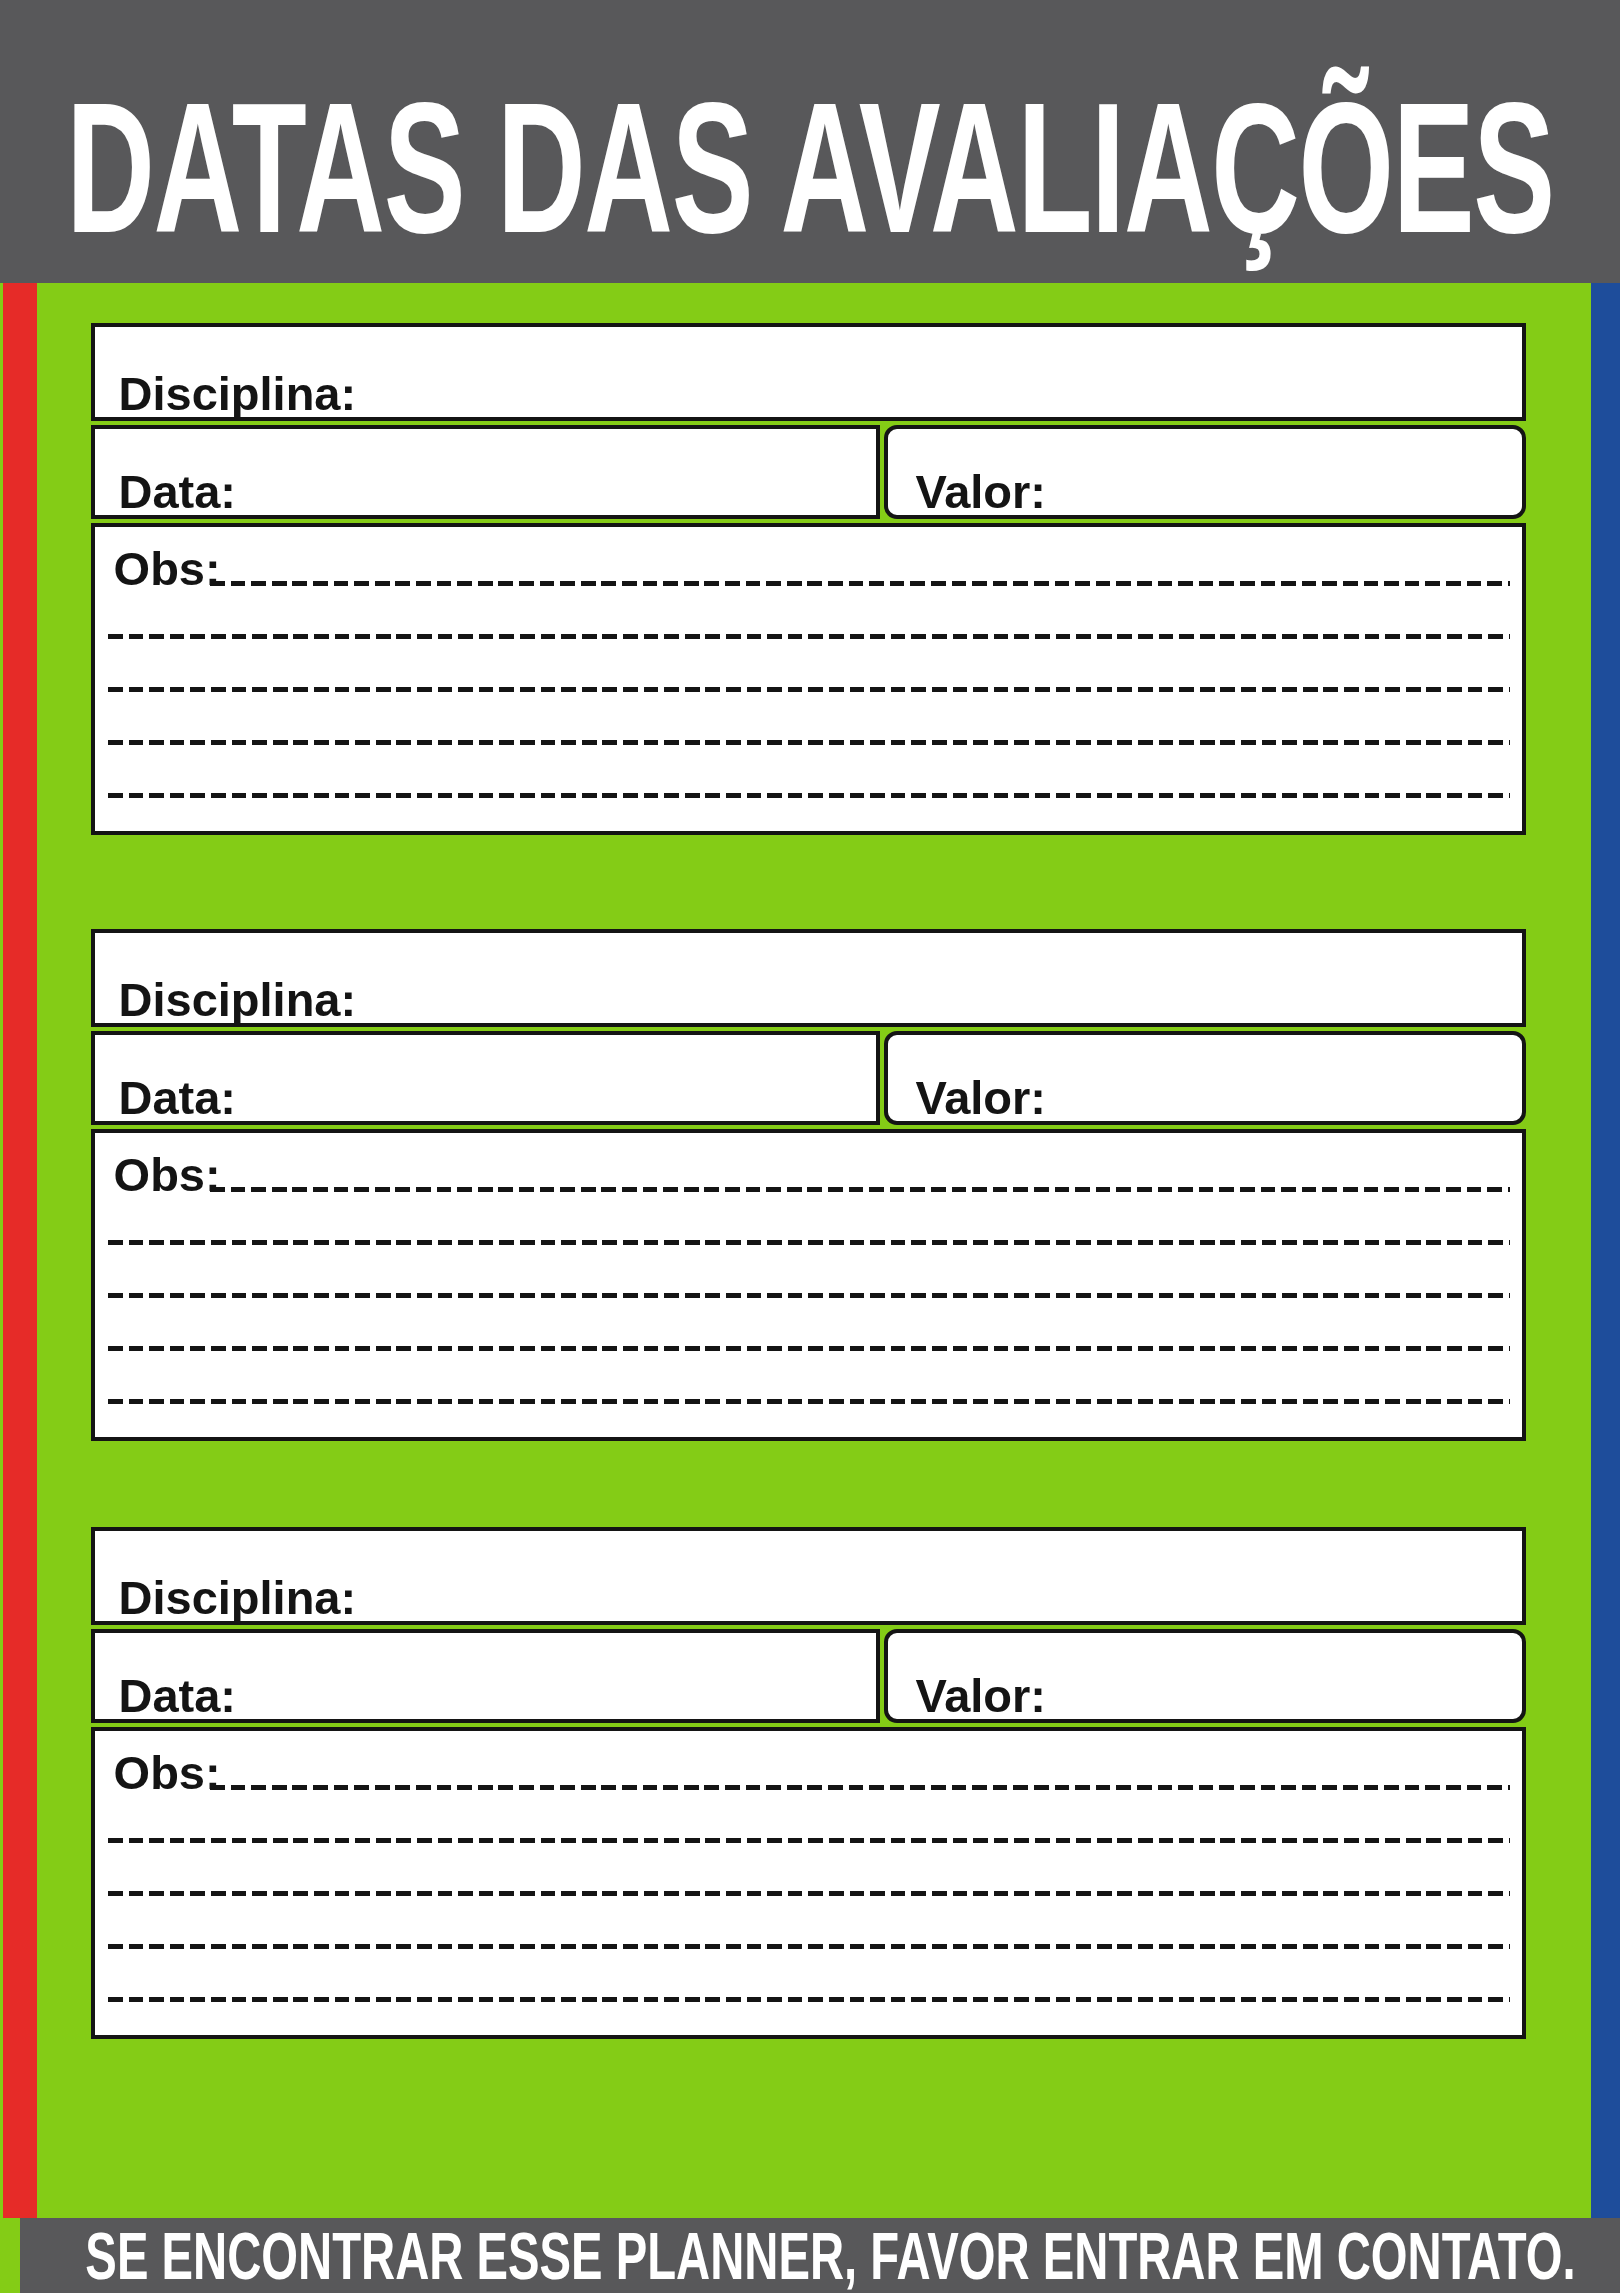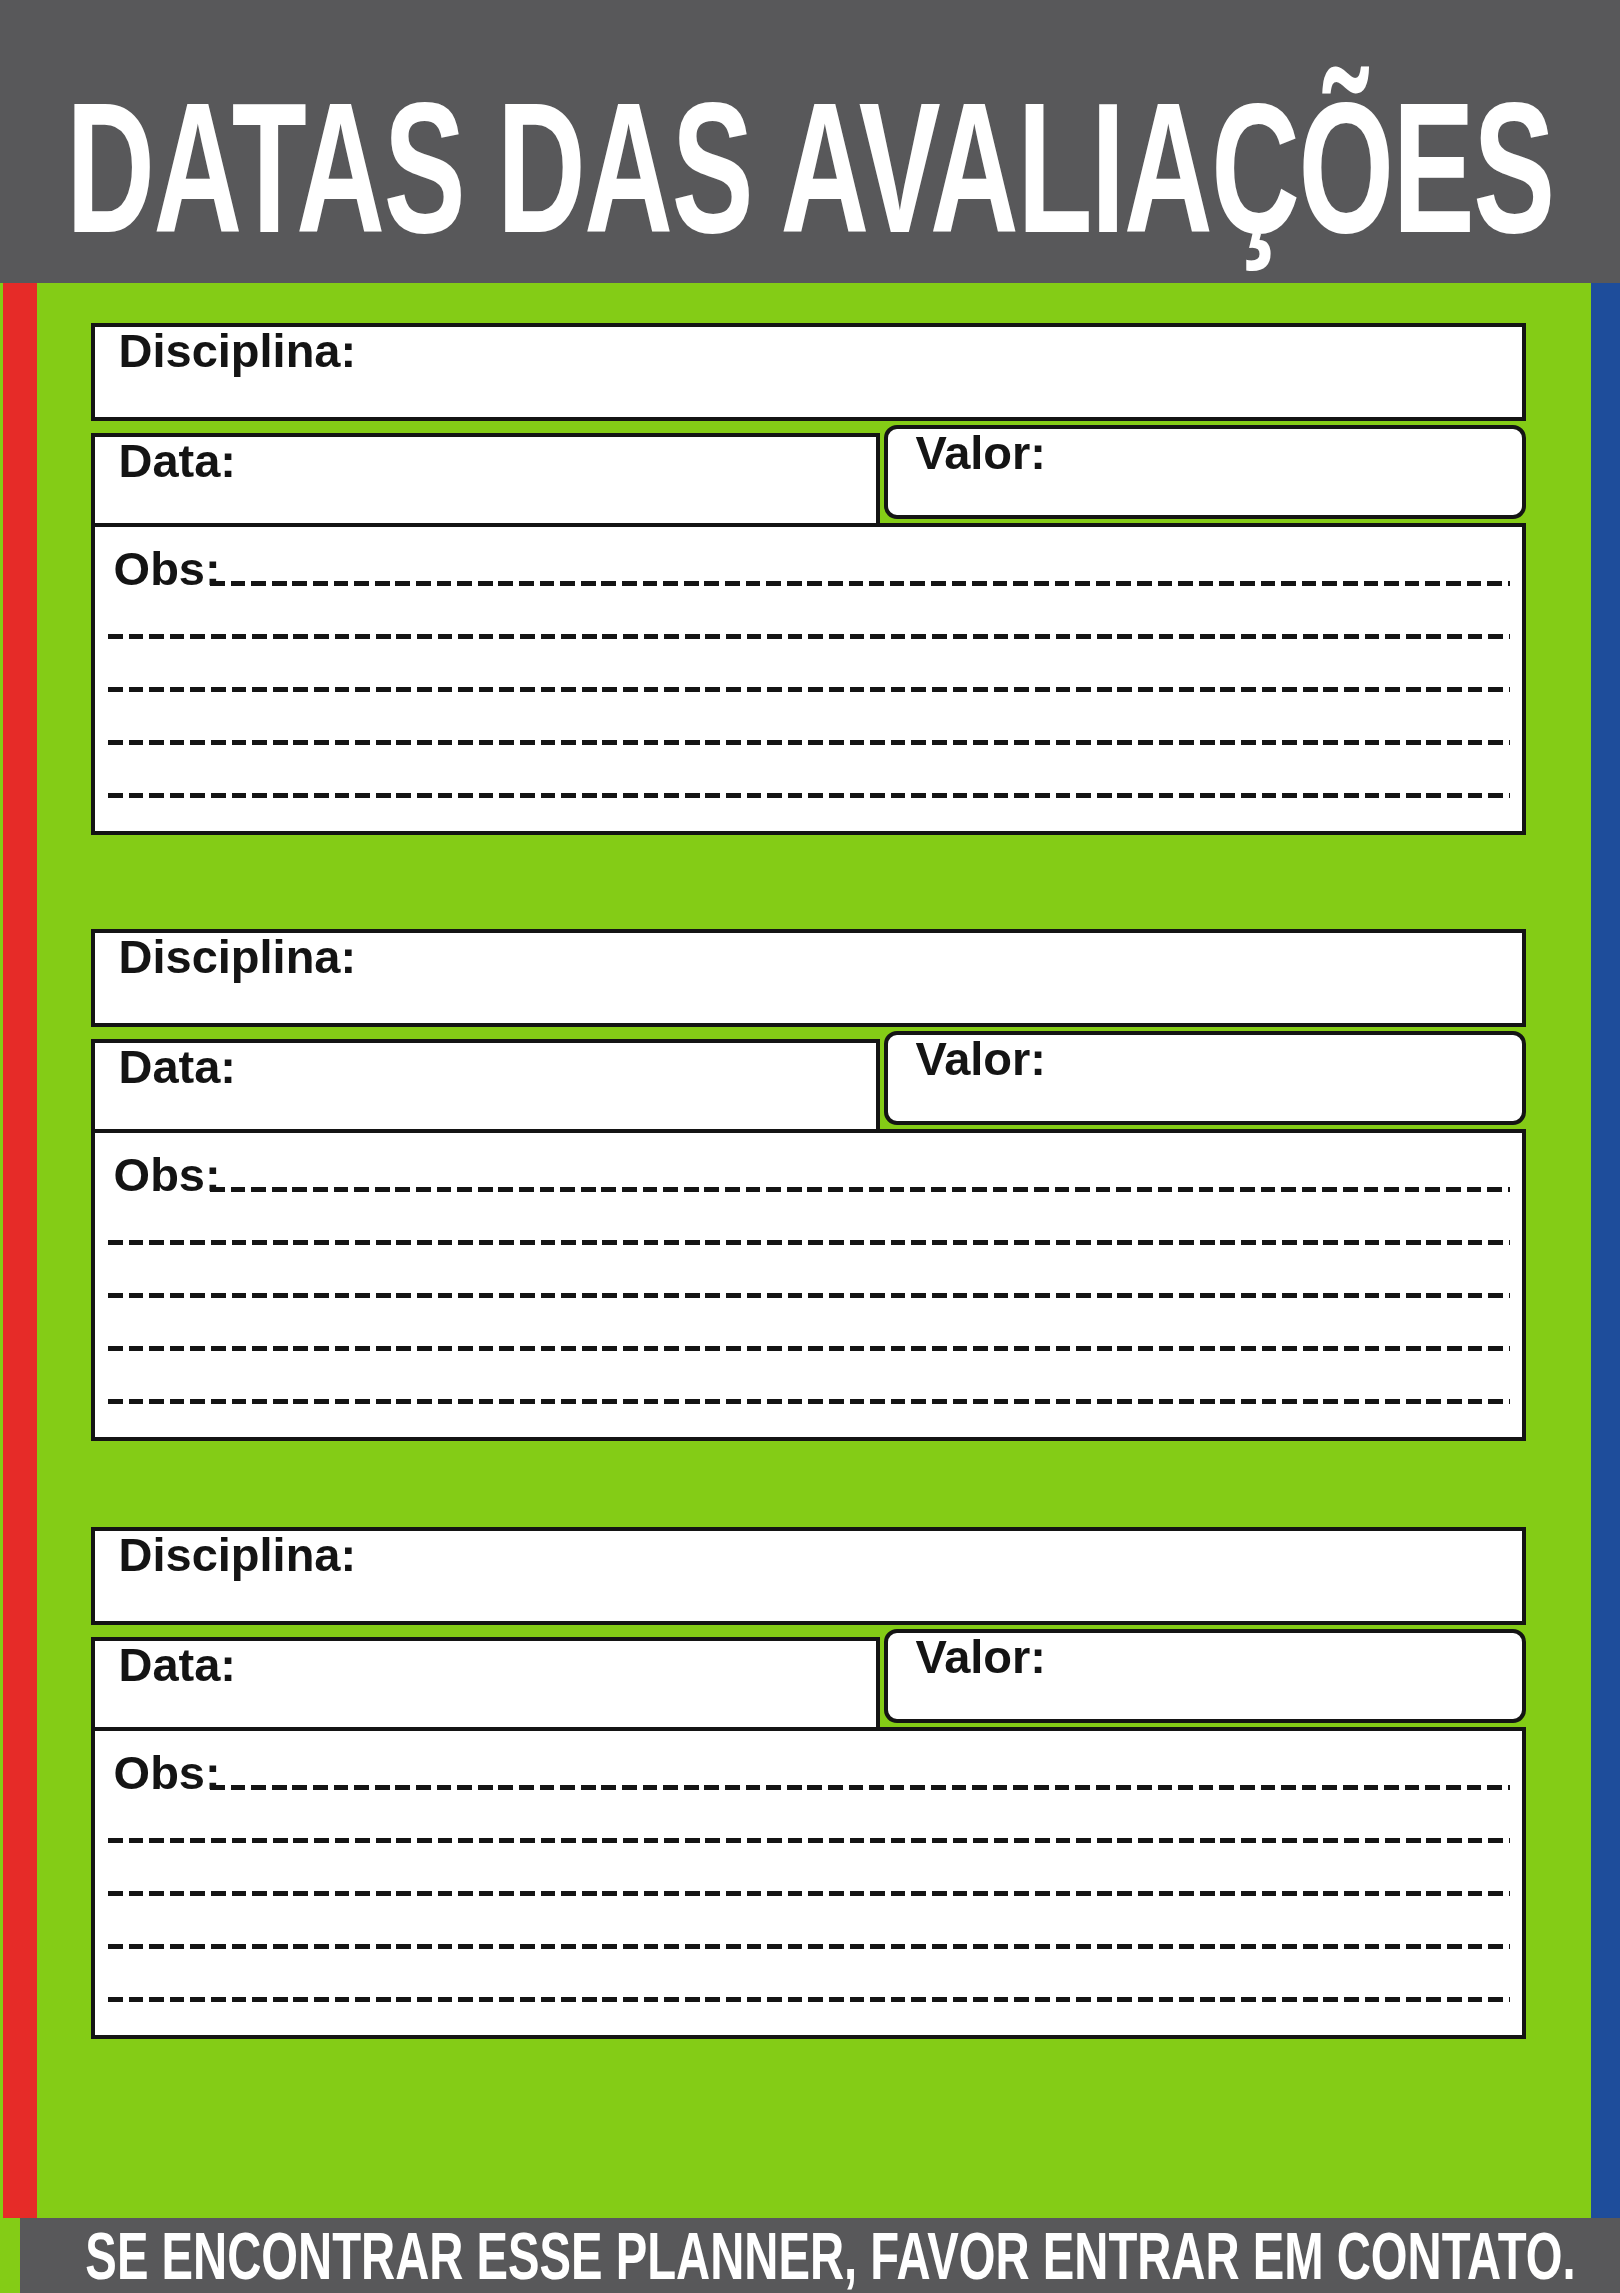--- a/index.html
+++ b/index.html
@@ -41,24 +41,24 @@
   
   .section{position:absolute;left:91px;width:1435px;height:512px;}
   .section.s1{top:323px;}
   .section.s2{top:929px;}
   .section.s3{top:1527px;}
   .box{
     position:absolute;
     background:#ffffff;
     border:4.9px solid #141414;
     box-sizing:border-box;
-    display:flex;align-items:flex-start;
+    display:flex;align-items:flex-end;
   }
   .box-disciplina{top:0;left:0;width:1435px;height:98px;padding-left:23.5px;}
-  .box-data{top:102px;left:0;width:789px;height:94px;padding-left:23.5px;margin-top:8px;}
+  .box-data{top:102px;left:0;width:789px;height:94px;padding-left:23.5px;}
   .box-valor{top:102px;left:793px;width:642px;height:94px;padding-left:27.4px;border-radius:13px;}
   .box-obs{top:200px;left:0;width:1435px;height:312px;display:block;padding:0;}
   .field-label{
     font-weight:bold;font-size:47px;line-height:1;
     letter-spacing:0px;
   }
   .field-value{flex:1 1 auto;height:100%;}
   .obs-label{
     position:absolute;left:18.6px;top:17.6px;
     font-weight:bold;font-size:47px;line-height:1;

